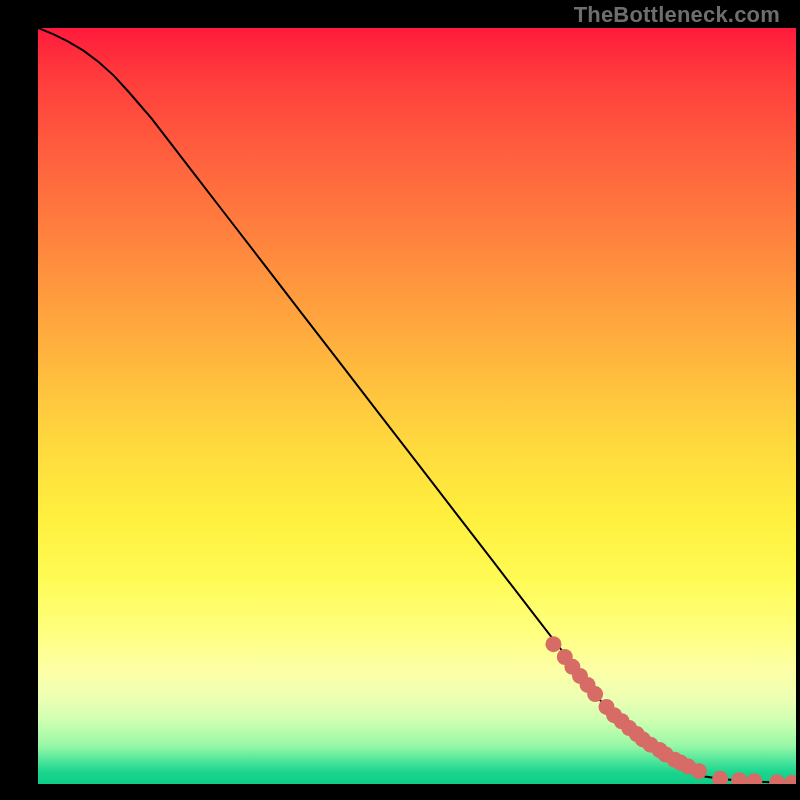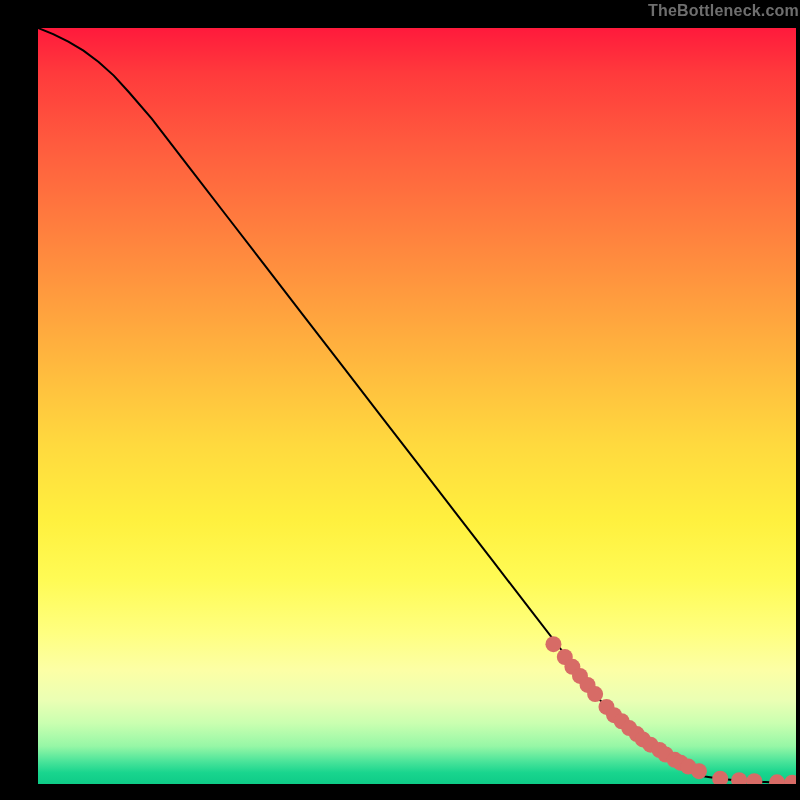--- a/index.html
+++ b/index.html
@@ -6,23 +6,23 @@
   html, body { width: 800px; height: 800px; overflow: hidden; background: #000; }
   .stage {
     position: relative;
     width: 800px;
     height: 800px;
     background: #000;
   }
   .attribution {
     position: absolute;
     top: 2px;
-    right: 1px;
+    right: 20px;
     font-family: Arial, Helvetica, sans-serif;
-    font-size: 16px;
+    font-size: 22px;
     font-weight: bold;
     color: #6e6e6e;
     letter-spacing: 0.2px;
   }
   .plot-frame {
     position: absolute;
     left: 38px;
     top: 28px;
     width: 758px;
     height: 756px;

